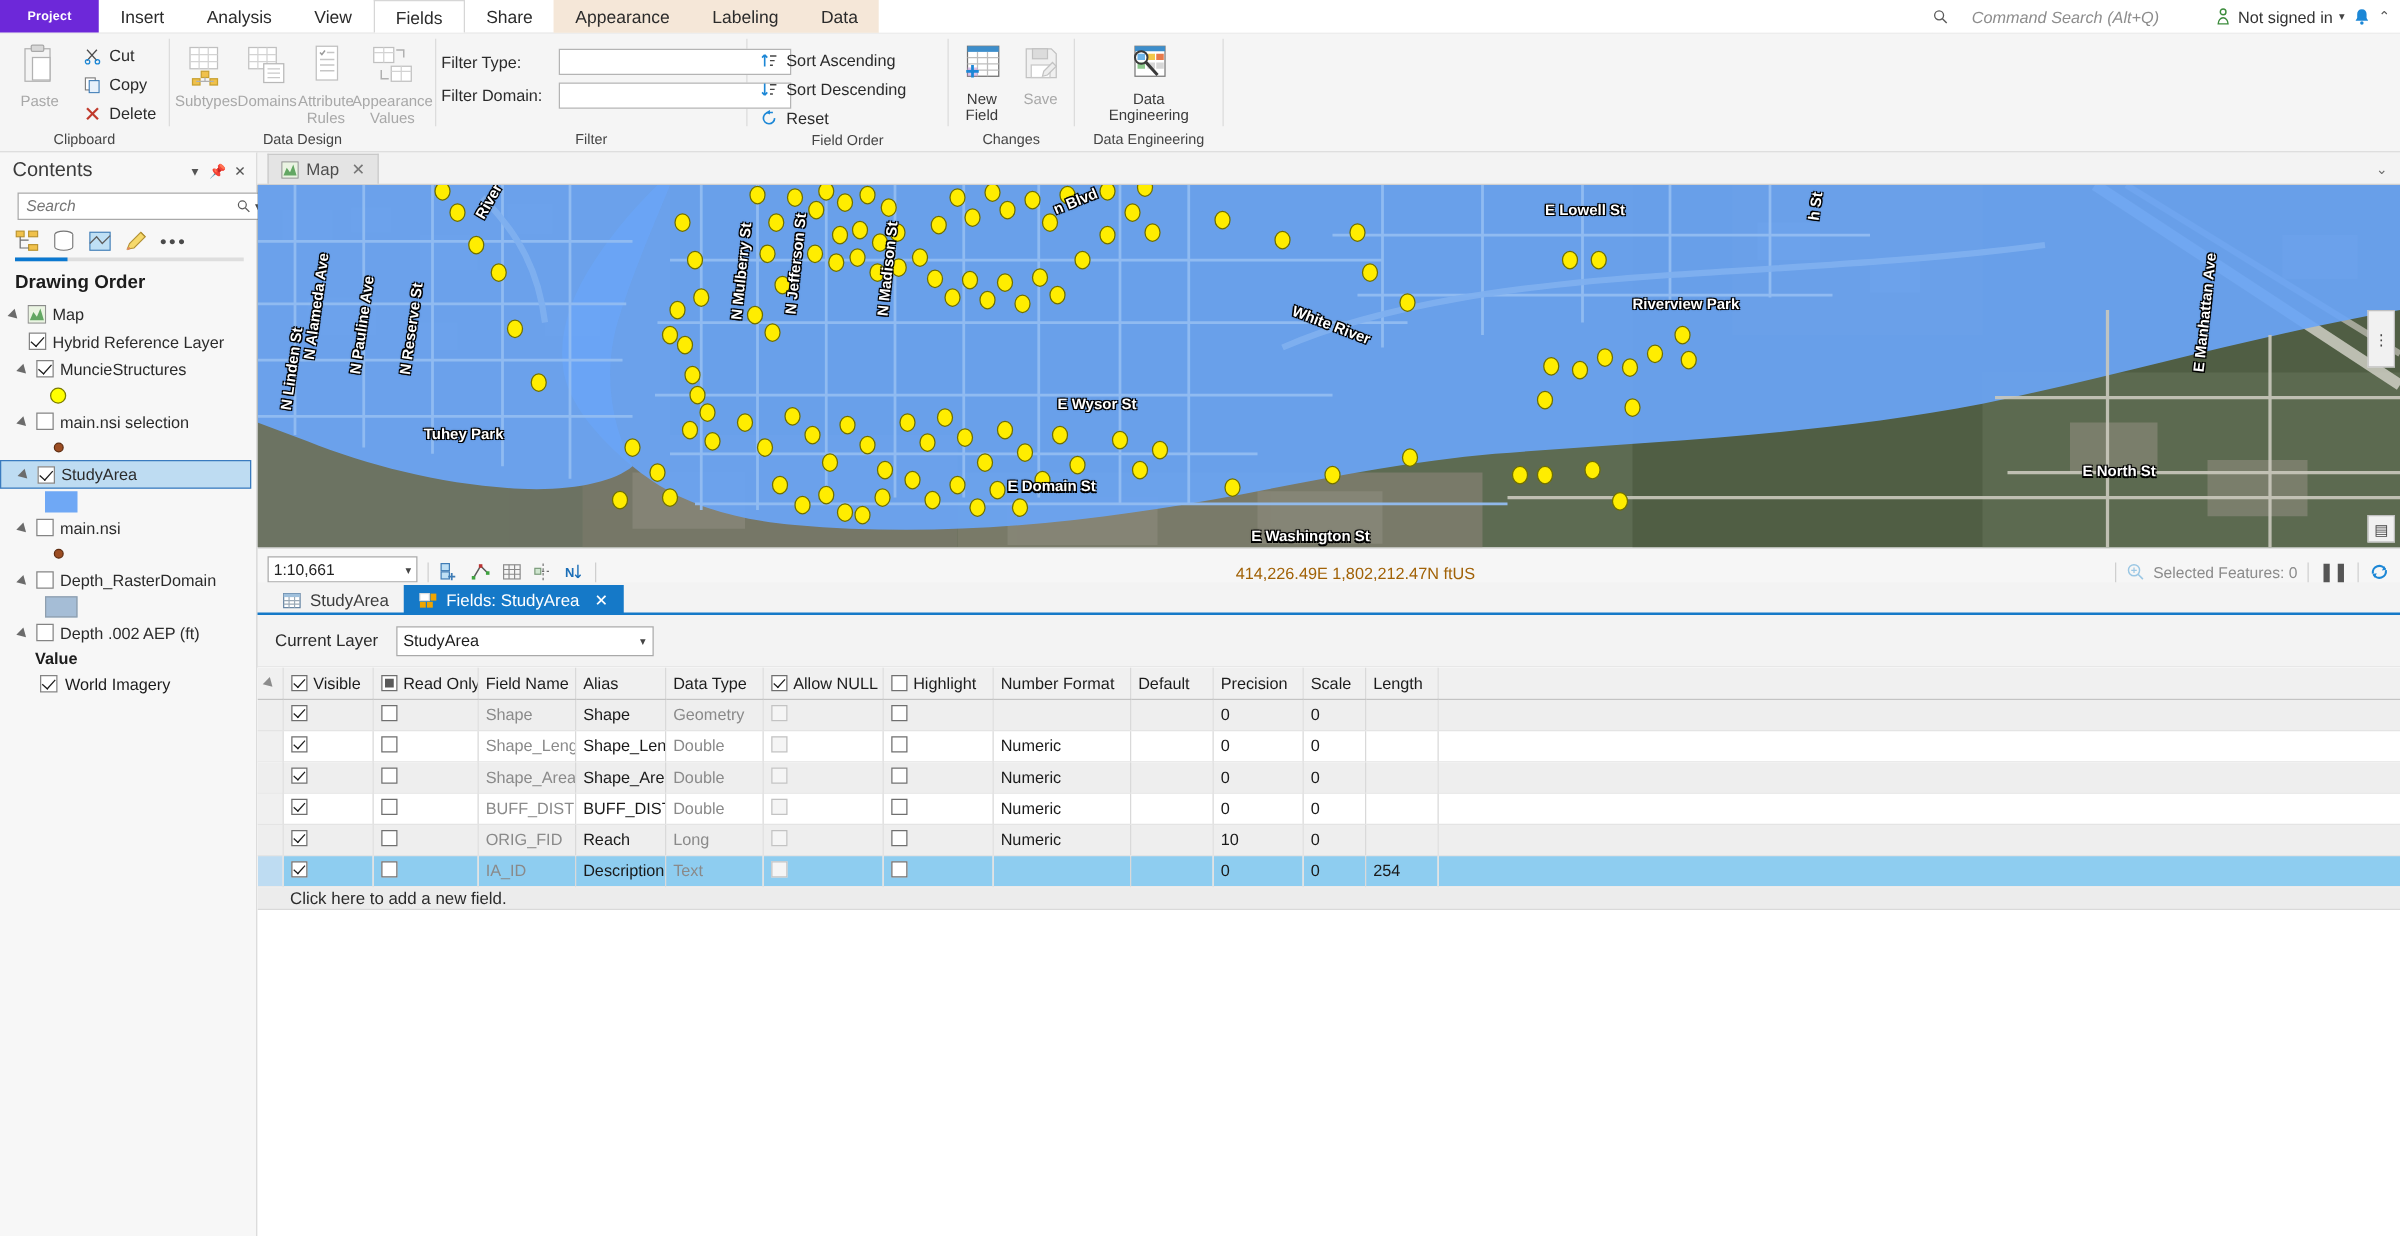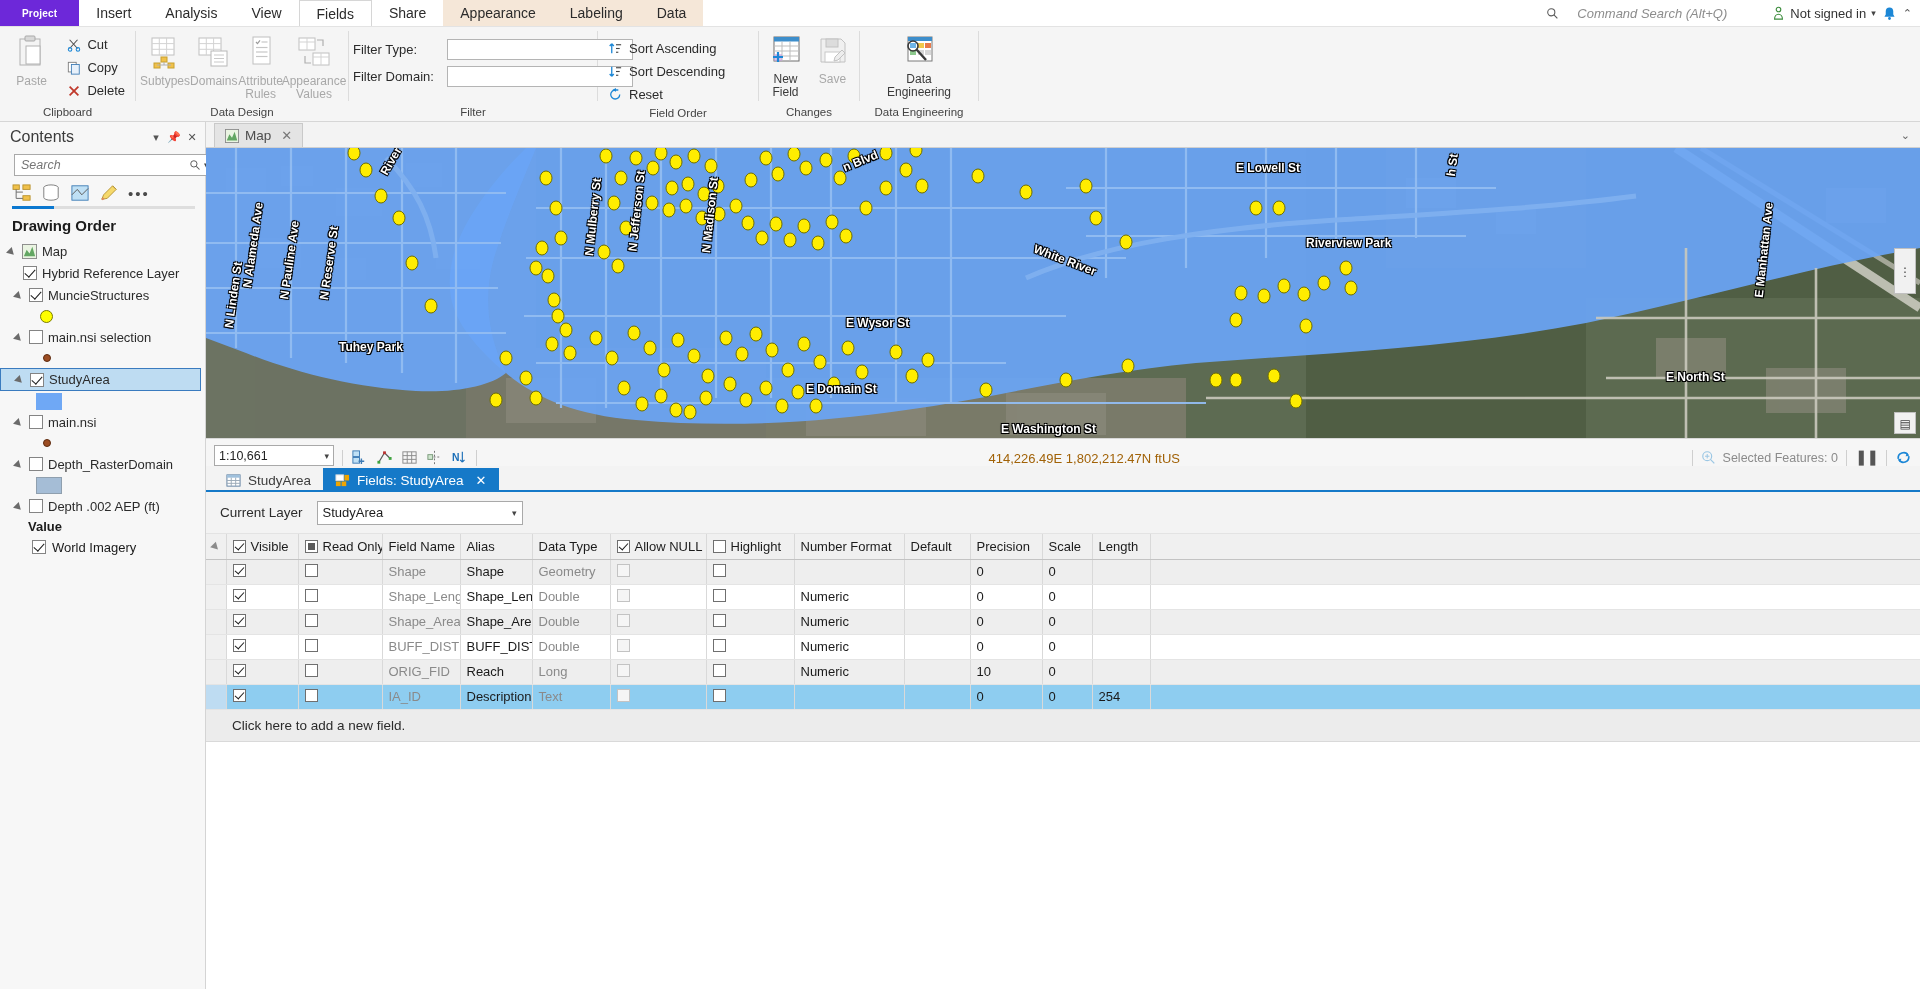--- a/index.html
+++ b/index.html
@@ -204,21 +204,21 @@
   td.r { text-align:right; }
   .cellcb { width: 13px; height: 13px; border:1px solid #6f6f6f; background:#fff; display:inline-block; position:relative; }
   .cellcb.checked::after { content:""; position:absolute; left:3px; top:0; width:4px; height:8px; border: solid #1c1c1c; border-width:0 1.5px 1.5px 0; transform: rotate(42deg); }
   .cellcb.disabled { border-color:#c3c3c3; background:#f5f5f5; }
   tr.alt td { background: #eeeeee; }
   tr.selrow td { background: #8ecdf0; }
   tr.selrow td.rowhdr { background:#bedcf2; }
   td.rowhdr { width: 20px; background:#f0f0f0; border-right:1px solid #d0d0d0; padding:0; }
   .dimtxt { color:#8a8a8a; }
   .addfield {
-    height: 32px; background:#ececec; border-bottom: 1px solid #d9d9d9; display:flex; align-items:center;
+    height: 18px; background:#ececec; border-bottom: 1px solid #d9d9d9; display:flex; align-items:center;
     padding-left: 26px; font-size:13.5px; color:#2b2b2b;
   }
 
   
   .maplabel {
     position: absolute; font-size: 12px; font-weight: bold; color: #fff;
     text-shadow: -1px -1px 0 #000, 1px -1px 0 #000, -1px 1px 0 #000, 1px 1px 0 #000, 0 0 2px #000;
     white-space: nowrap; pointer-events: none;
   }
   .mapbtn-right { position:absolute; right: 4px; width: 22px; background:#f1f1f1; border:1px solid #c0c0c0; text-align:center; font-size:12px; color:#444; }

